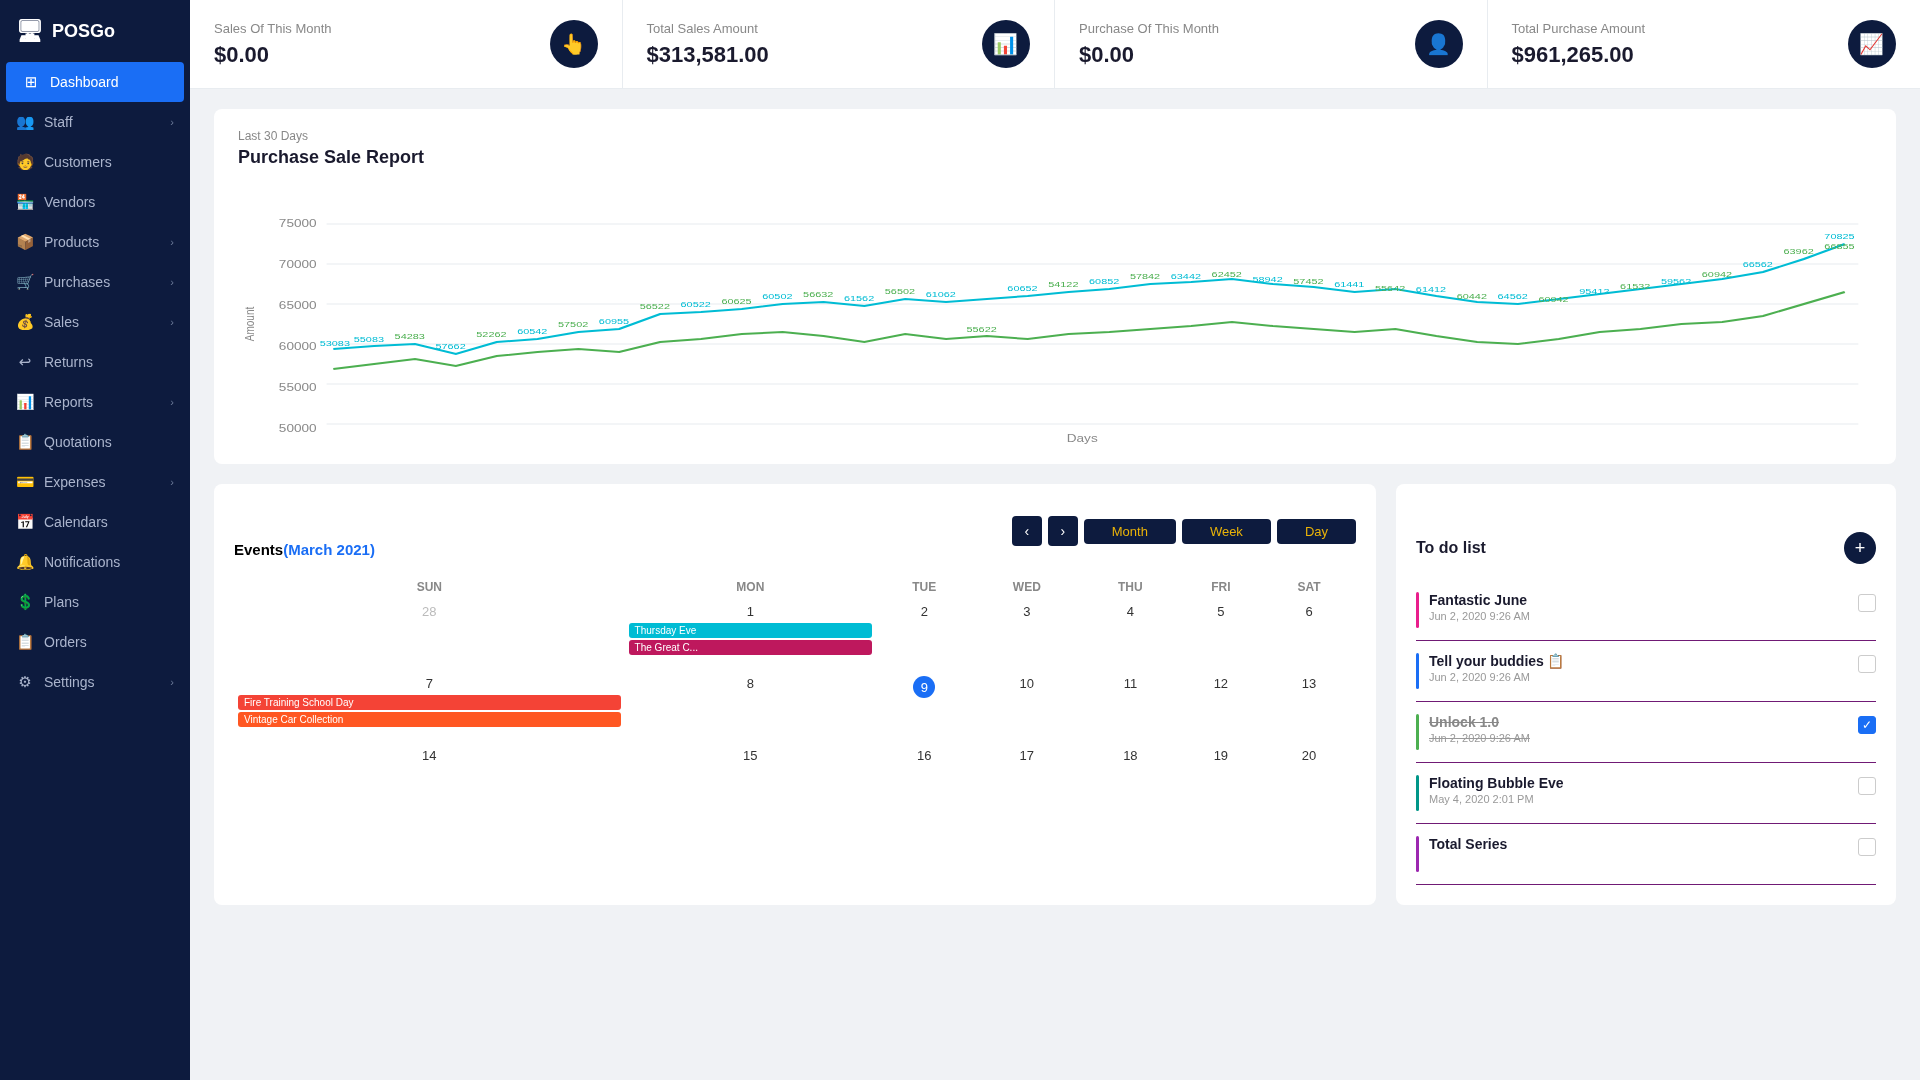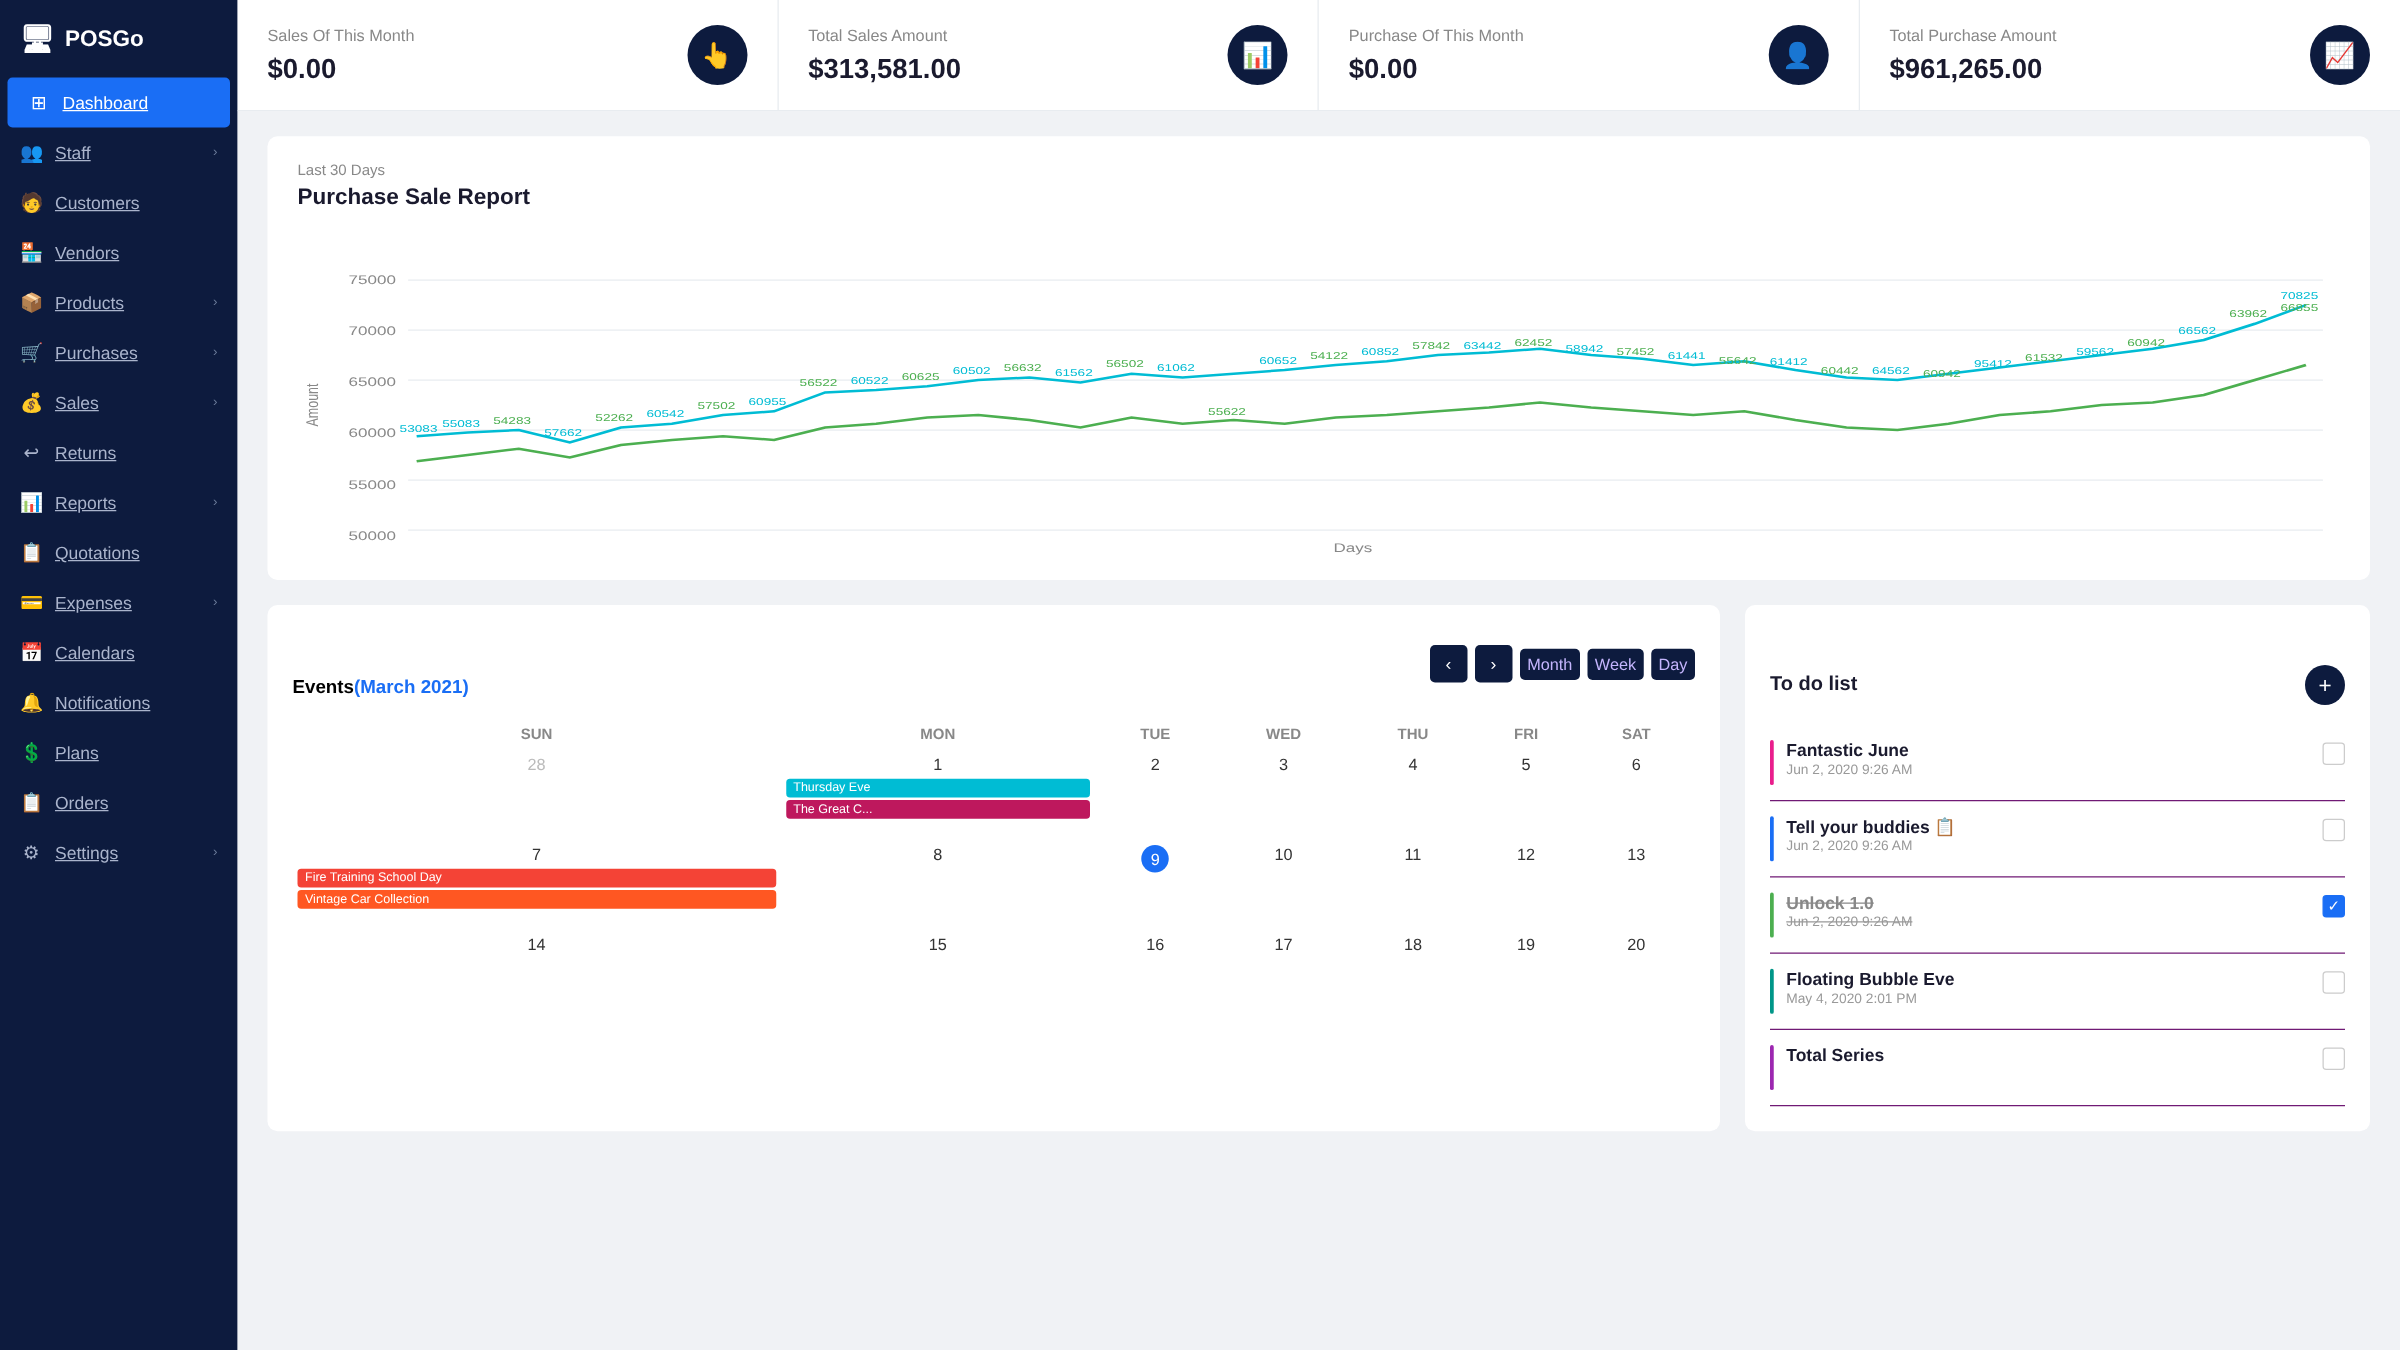--- a/index.html
+++ b/index.html
@@ -36,21 +36,21 @@
       position: relative;
       gap: 10px;
     }
     .nav-item.active {
       background: #1a6ef5;
       color: #fff;
       border-radius: 4px;
       margin: 0 6px;
     }
     .nav-item .nav-icon { width: 18px; text-align: center; font-size: 15px; }
-    .nav-item .nav-label { flex: 1; text-decoration: underline; }
+    .nav-item .nav-label { flex: 1; }
     .nav-item .nav-arrow { font-size: 11px; color: #6b7a99; }
 
     
     #main {
       flex: 1;
       display: flex;
       flex-direction: column;
       overflow: hidden;
     }
 
@@ -131,23 +131,23 @@
       width: 30px; height: 30px;
       background: #0d1b3e;
       color: #fff;
       border: none;
       border-radius: 4px;
       cursor: pointer;
       font-size: 14px;
       display: flex; align-items: center; justify-content: center;
     }
     .cal-view-btn {
-      padding: 5px 6px;
+      padding: 5px 28px;
       background: #0d1b3e;
-      color: #c4b5fd;
+      color: #eab308;
       border: none;
       border-radius: 4px;
       cursor: pointer;
       font-size: 13px;
     }
     .cal-grid {
       width: 100%;
       border-collapse: collapse;
     }
     .cal-grid th {

